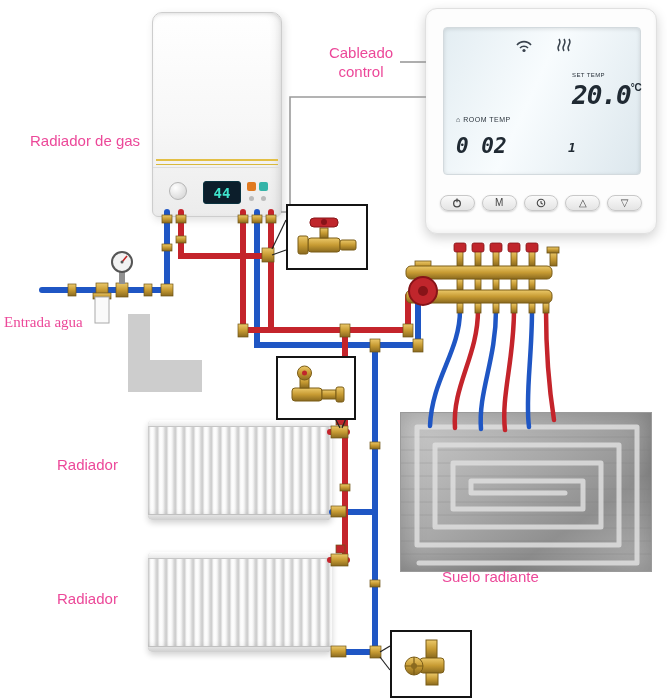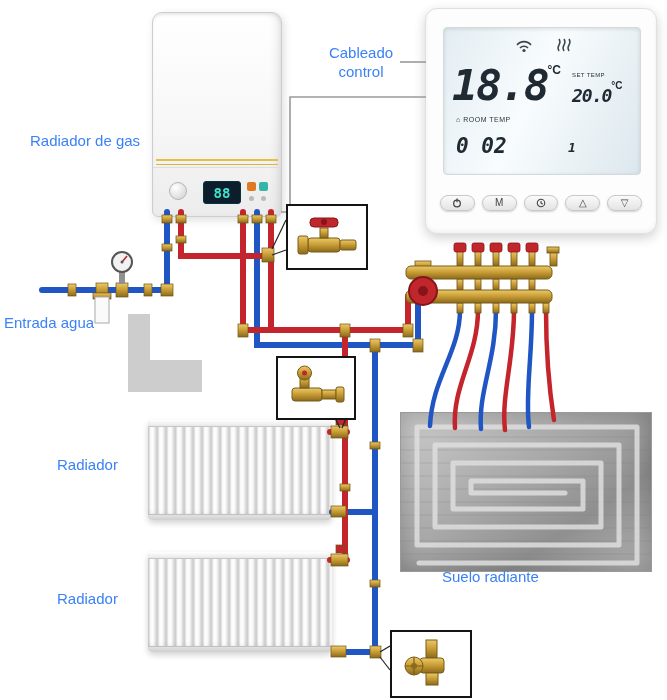--- a/index.html
+++ b/index.html
@@ -3,21 +3,21 @@
 <meta charset="utf-8">
 <style>
   html,body{margin:0;padding:0;background:#fff;}
   .canvas{position:relative;width:667px;height:700px;background:#ffffff;overflow:hidden;
           font-family:"Liberation Sans",sans-serif;color:#111;}
   .canvas svg{display:block;}
 
   
   .component{position:absolute;z-index:1;}
   .pipes-layer{position:absolute;left:0;top:0;z-index:2;pointer-events:none;}
-  .lbl{position:absolute;z-index:3;font-size:15px;color:#3b82f6;}
+  .lbl{position:absolute;z-index:3;font-size:15px;color:#ec4899;}
   .inset{position:absolute;z-index:4;background:#fff;border:2px solid #141414;
          display:flex;align-items:center;justify-content:center;}
 
   
   .boiler{left:152px;top:12px;width:128px;height:203px;
           background:linear-gradient(180deg,#ffffff,#f7f7f7 55%,#ececec);
           border:1px solid #cdcdcd;border-radius:10px 10px 6px 6px;
           box-shadow:2px 3px 8px rgba(0,0,0,.13), inset -8px 0 12px -8px rgba(0,0,0,.18), inset 0 3px 4px -2px rgba(0,0,0,.12);}
   .boiler-stripe{position:absolute;left:3px;right:3px;top:146px;height:2px;background:#e3bf45;}
   .boiler-stripe2{position:absolute;left:3px;right:3px;top:151px;height:1px;background:#d8b93e;}
@@ -44,21 +44,21 @@
             color:#202a33;}
   .t-icons{position:absolute;left:70px;top:9px;display:flex;gap:22px;align-items:center;}
   .t-room{position:absolute;left:8px;top:32px;}
   .t-room .val{font-family:"DejaVu Sans Mono",monospace;font-style:italic;font-weight:bold;
                font-size:43px;letter-spacing:-2px;}
   .t-room .unit{font-size:12px;font-weight:bold;vertical-align:26px;}
   .t-room-lbl{position:absolute;left:12px;top:88px;font-size:7px;letter-spacing:.5px;color:#2a333c;}
   .t-set{position:absolute;left:128px;top:44px;}
   .t-set .slbl{font-size:6px;letter-spacing:.4px;color:#2a333c;display:block;margin-bottom:2px;}
   .t-set .val{font-family:"DejaVu Sans Mono",monospace;font-style:italic;font-weight:bold;
-              font-size:18px;letter-spacing:-1px;}
+              font-size:26px;letter-spacing:-1px;}
   .t-set .unit{font-size:10px;font-weight:bold;vertical-align:13px;}
   .t-time{position:absolute;left:12px;top:106px;font-family:"DejaVu Sans Mono",monospace;
           font-style:italic;font-weight:bold;font-size:21px;}
   .t-day{position:absolute;left:124px;top:112px;font-family:"DejaVu Sans Mono",monospace;
          font-style:italic;font-weight:bold;font-size:13px;}
   .t-buttons{position:absolute;left:14px;top:186px;width:202px;display:flex;gap:7px;}
   .t-btn{flex:1;height:16px;border-radius:9px;border:1px solid #c8c8c8;
          background:linear-gradient(#fafafa,#e4e4e4);box-shadow:0 1px 2px rgba(0,0,0,.18);
          display:flex;align-items:center;justify-content:center;
          font-size:10px;color:#444;line-height:1;padding:0;cursor:pointer;}
@@ -75,21 +75,21 @@
   .rad2{left:148px;top:552px;}
 
   
   .floor{left:400px;top:412px;width:250px;height:158px;border:1px solid #9a9a9a;
          background:linear-gradient(145deg,#cdcdcd 0%,#a7a7a7 45%,#8f8f8f 70%,#b2b2b2 100%);
          box-shadow:inset 0 0 24px rgba(0,0,0,.25);}
 
   
   .lbl-caldera{left:30px;top:132px;}
   .lbl-cableado{left:317px;top:44px;width:88px;text-align:center;line-height:1.25;}
-  .lbl-entrada{left:4px;top:314px;}
+  .lbl-entrada{left:4px;top:314px;font-family:Liberation Serif, serif;}
   .lbl-rad1{left:57px;top:456px;}
   .lbl-rad2{left:57px;top:590px;}
   .lbl-suelo{left:442px;top:568px;}
 
   
   .inset1{left:286px;top:204px;width:78px;height:62px;}
   .inset2{left:276px;top:356px;width:76px;height:60px;}
   .inset3{left:390px;top:630px;width:78px;height:64px;}
 </style>
 </head>
@@ -116,41 +116,38 @@
   </div>
 
   <div class="component radiator rad1"></div>
   <div class="component radiator rad2"></div>
 
   <div class="component boiler">
     <div class="boiler-stripe"></div>
     <div class="boiler-stripe2"></div>
     <div class="boiler-panel">
       <div class="b-knob"></div>
-      <div class="b-display">88</div>
+      <div class="b-display">44</div>
       <div class="b-led orange"></div>
       <div class="b-led teal"></div>
       <div class="b-dot d1"></div>
       <div class="b-dot d2"></div>
     </div>
   </div>
 
   <div class="component thermo">
     <div class="t-screen">
       <div class="t-icons">
         <svg width="20" height="16" viewBox="0 0 20 16">
           <path d="M3,8 a9,9 0 0 1 14,0 M6,11 a5.5,5.5 0 0 1 8,0" fill="none" stroke="#39424d" stroke-width="1.6"></path>
           <circle cx="10" cy="13.5" r="1.6" fill="#39424d"></circle>
         </svg>
         <svg width="16" height="16" viewBox="0 0 16 16">
           <path d="M3,2 q2,3 0,6 q-2,3 0,6 M8,2 q2,3 0,6 q-2,3 0,6 M13,2 q2,3 0,6 q-2,3 0,6" fill="none" stroke="#39424d" stroke-width="1.4"></path>
         </svg>
-      </div>
-      <div class="t-room">
-        <span class="val">18.8</span><span class="unit">°C</span>
       </div>
       <div class="t-room-lbl">
         <span>⌂</span>
         <span>ROOM TEMP</span>
       </div>
       <div class="t-set">
         <span class="slbl">SET TEMP</span>
         <span class="val">20.0</span><span class="unit">°C</span>
       </div>
       <div class="t-time">0 02</div>

